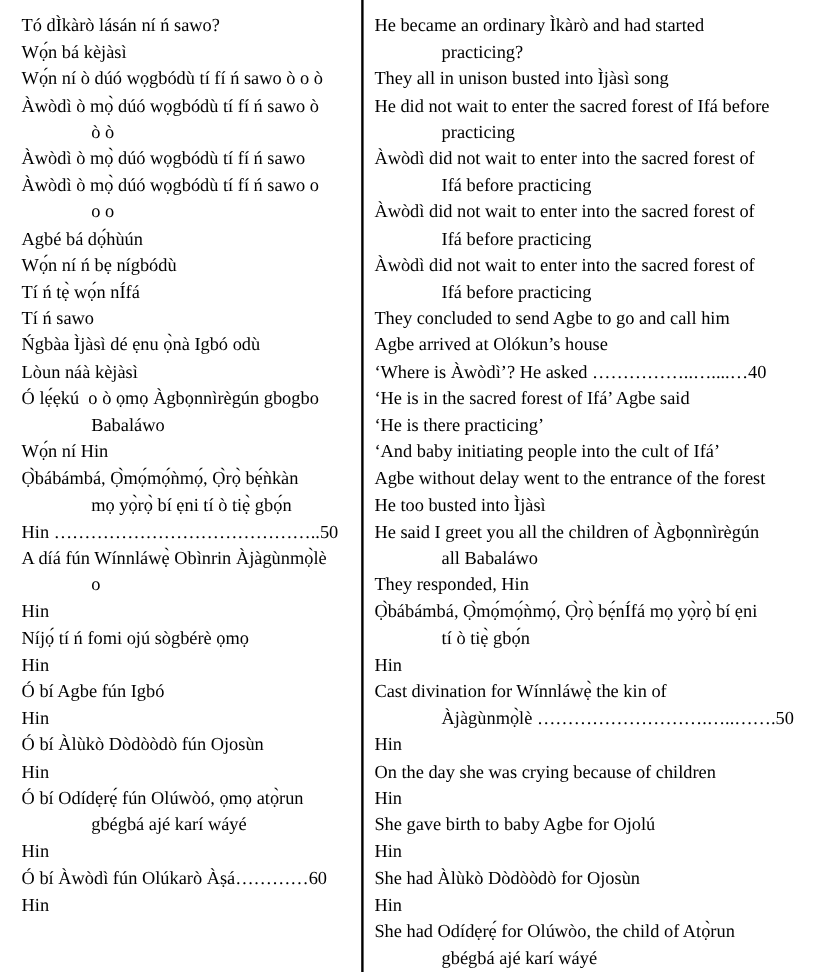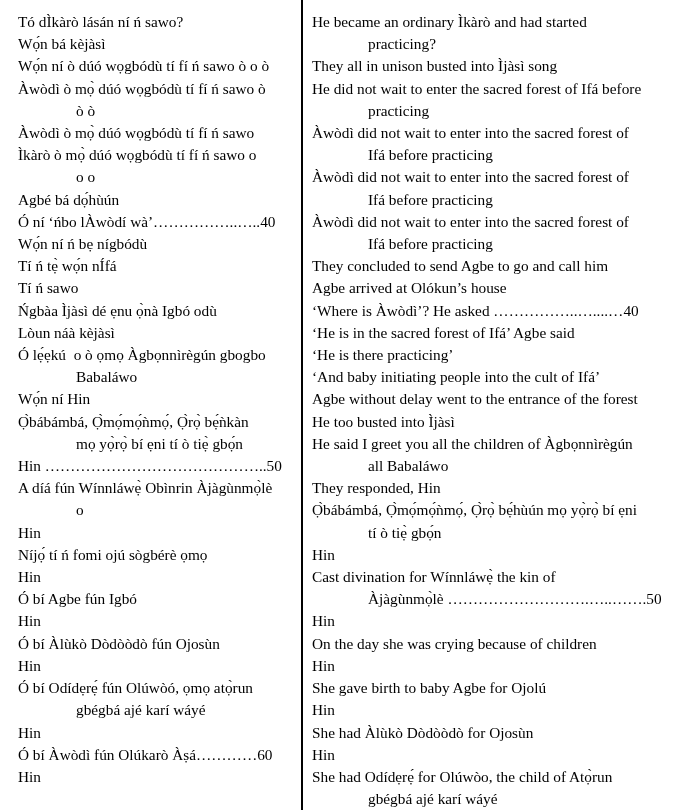--- a/index.html
+++ b/index.html
@@ -81,23 +81,22 @@
 
 <div id="page">
   <div class="columns">
 
     <div class="col col-left">
         <div class="line"><span>Tó dÌkàrò lásán ní ń sawo?</span></div>
         <div class="line"><span>Wọ́n bá kèjàsì</span></div>
         <div class="line"><span>Wọ́n ní ò dúó wọgbódù tí fí ń sawo ò o ò</span></div>
         <div class="line wrap"><span>Àwòdì ò mọ̀ dúó wọgbódù tí fí ń sawo ò</span><span class="hang-indent">ò ò</span></div>
         <div class="line"><span>Àwòdì ò mọ̀ dúó wọgbódù tí fí ń sawo</span></div>
-        <div class="line wrap"><span>Ìkàrò ò mọ̀ dúó wọgbódù tí fí ń sawo o</span><span class="hang-indent">o o</span></div>
+        <div class="line wrap"><span>Àwòdì ò mọ̀ dúó wọgbódù tí fí ń sawo o</span><span class="hang-indent">o o</span></div>
         <div class="line"><span>Agbé bá dọ́hùún</span></div>
-        <div class="line"><span>Ó ní ‘ńbo lÀwòdí wà’……………..…..40</span></div>
         <div class="line"><span>Wọ́n ní ń bẹ nígbódù</span></div>
         <div class="line"><span>Tí ń tẹ̀ wọ́n nÍfá</span></div>
         <div class="line"><span>Tí ń sawo</span></div>
         <div class="line"><span>Ńgbàa Ìjàsì dé ẹnu ọ̀nà Igbó odù</span></div>
         <div class="line"><span>Lòun náà kèjàsì</span></div>
         <div class="line wrap"><span>Ó lẹ́ẹkú  o ò ọmọ Àgbọnnìrègún gbogbo</span><span class="hang-indent">Babaláwo</span></div>
         <div class="line"><span>Wọ́n ní Hin</span></div>
         <div class="line wrap"><span>Ọ̀bábámbá, Ọ̀mọ́mọ́ǹmọ́, Ọ̀rọ̀ bẹ́ǹkàn</span><span class="hang-indent">mọ yọ̀rọ̀ bí ẹni tí ò tiẹ̀ gbọ́n</span></div>
         <div class="line"><span>Hin ……………………………………..50</span></div>
         <div class="line wrap"><span>A díá fún Wínnláwẹ̀ Obìnrin Àjàgùnmọ̀lè</span><span class="hang-indent">o</span></div>
@@ -126,21 +125,21 @@
         <div class="line"><span>They concluded to send Agbe to go and call him</span></div>
         <div class="line"><span>Agbe arrived at Olókun’s house</span></div>
         <div class="line"><span>‘Where is Àwòdì’? He asked ……………..…....…40</span></div>
         <div class="line"><span>‘He is in the sacred forest of Ifá’ Agbe said</span></div>
         <div class="line"><span>‘He is there practicing’</span></div>
         <div class="line"><span>‘And baby initiating people into the cult of Ifá’</span></div>
         <div class="line"><span>Agbe without delay went to the entrance of the forest</span></div>
         <div class="line"><span>He too busted into Ìjàsì</span></div>
         <div class="line wrap just"><span>He said I greet you all the children of Àgbọnnìrègún</span><span class="hang-indent">all Babaláwo</span></div>
         <div class="line"><span>They responded, Hin</span></div>
-        <div class="line wrap"><span>Ọ̀bábámbá, Ọ̀mọ́mọ́ǹmọ́, Ọ̀rọ̀ bẹ́hùún mọ yọ̀rọ̀ bí ẹni</span><span class="hang-indent">tí ò tiẹ̀ gbọ́n</span></div>
+        <div class="line wrap"><span>Ọ̀bábámbá, Ọ̀mọ́mọ́ǹmọ́, Ọ̀rọ̀ bẹ́nÍfá mọ yọ̀rọ̀ bí ẹni</span><span class="hang-indent">tí ò tiẹ̀ gbọ́n</span></div>
         <div class="line"><span>Hin</span></div>
         <div class="line wrap just"><span>Cast divination for Wínnláwẹ̀ the kin of</span><span class="hang-indent">Àjàgùnmọ̀lè ……………………….…..…….50</span></div>
         <div class="line"><span>Hin</span></div>
         <div class="line"><span>On the day she was crying because of children</span></div>
         <div class="line"><span>Hin</span></div>
         <div class="line"><span>She gave birth to baby Agbe for Ojolú</span></div>
         <div class="line"><span>Hin</span></div>
         <div class="line"><span>She had Àlùkò Dòdòòdò for Ojosùn</span></div>
         <div class="line"><span>Hin</span></div>
         <div class="line wrap just"><span>She had Odídẹrẹ́ for Olúwòo, the child of Atọ̀run</span><span class="hang-indent">gbégbá ajé karí wáyé</span></div>

